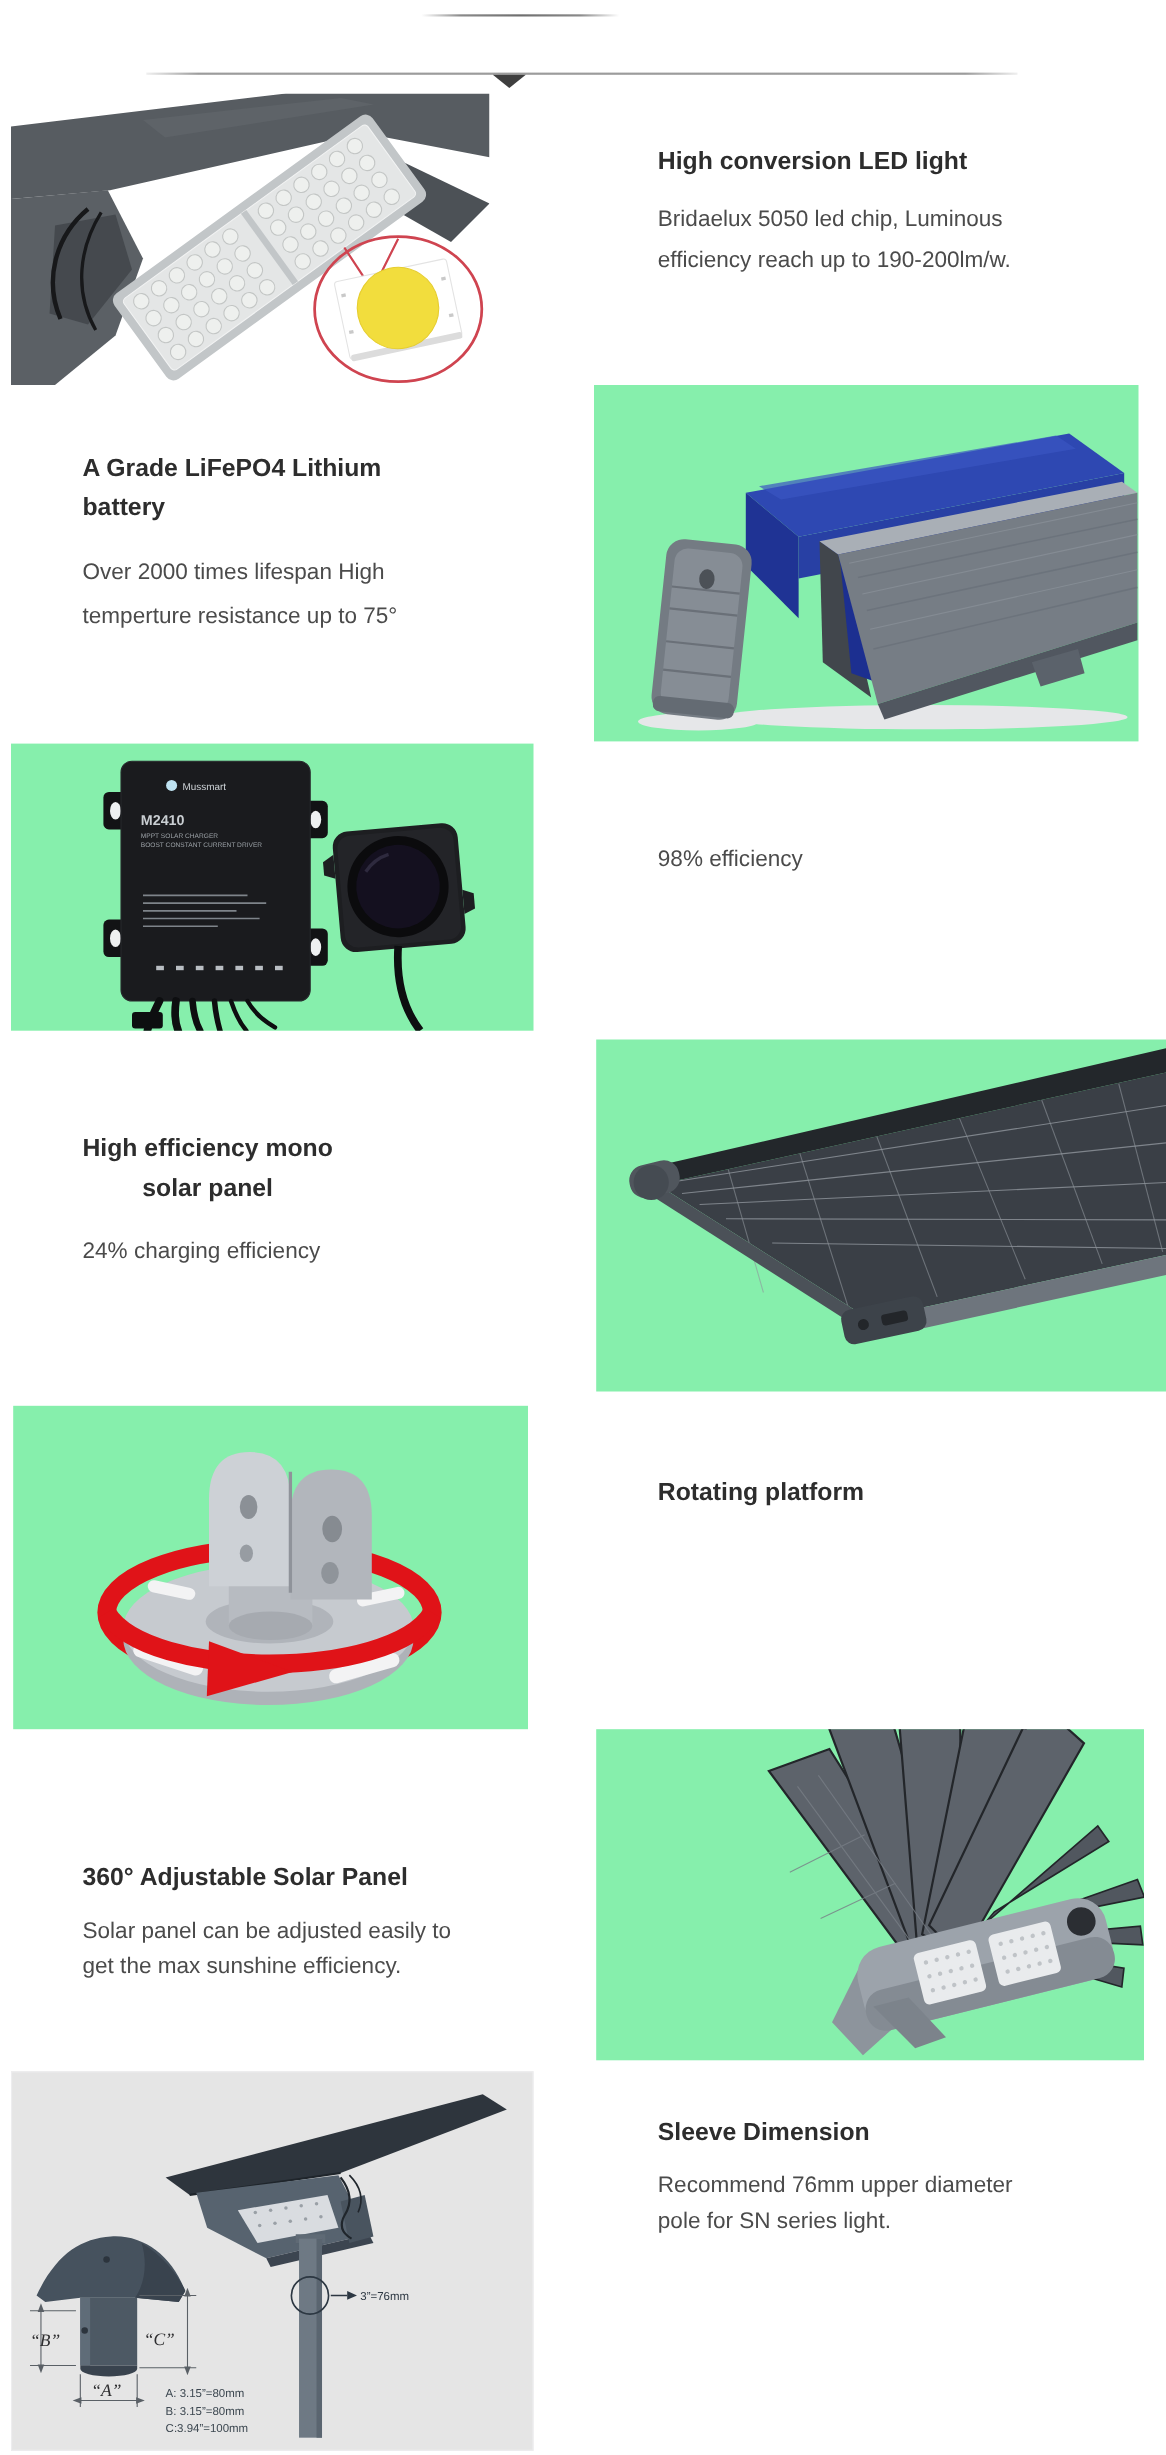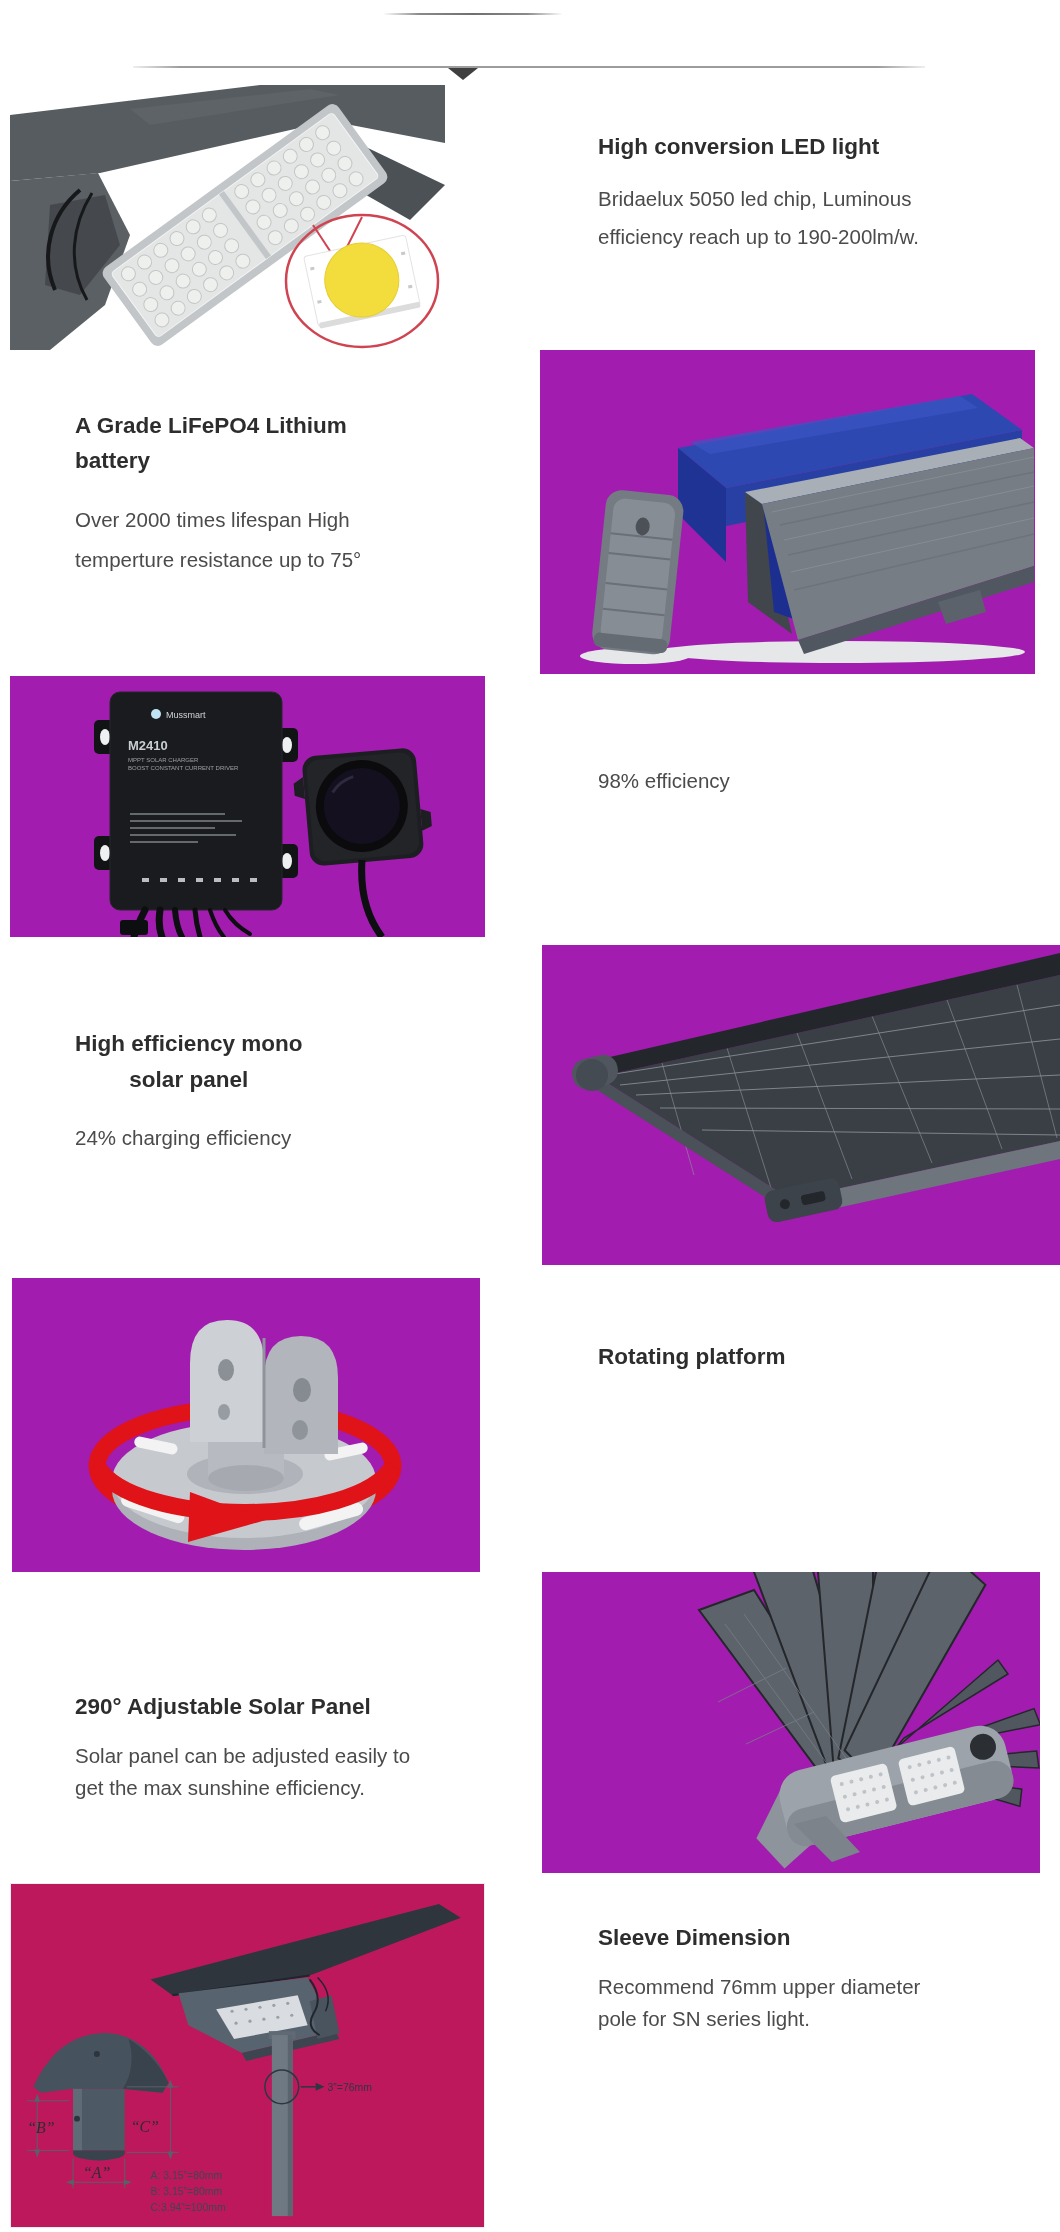--- a/index.html
+++ b/index.html
@@ -10,29 +10,29 @@
   .hdr-line-top{position:absolute;left:383px;top:13px;width:180px;height:2px;
     background:linear-gradient(90deg,rgba(140,140,140,0),#8a8a8a 20%,#6f6f6f 50%,#8a8a8a 80%,rgba(140,140,140,0));}
   #page-title{position:absolute;left:140px;top:18px;width:660px;margin:0;text-align:center;
     font-size:25px;font-weight:bold;color:#323232;letter-spacing:.2px;}
   .hdr-line-bottom{position:absolute;left:133px;top:66px;width:792px;height:1.5px;
     background:linear-gradient(90deg,rgba(150,150,150,.15),#9c9c9c 6%,#9c9c9c 94%,rgba(150,150,150,.15));}
   .hdr-triangle{position:absolute;left:448px;top:68px;width:0;height:0;
     border-left:15px solid transparent;border-right:15px solid transparent;border-top:12px solid #3f3f3f;}
 
   
-  .fig{position:absolute;margin:0;background:#a21caf;}
+  .fig{position:absolute;margin:0;background:#86efac;}
   .fig svg{display:block;width:100%;height:100%;}
   #fig-led{left:10px;top:85px;width:435px;height:265px;background:#ffffff;}
   #fig-battery{left:540px;top:350px;width:495px;height:324px;}
   #fig-mppt{left:10px;top:676px;width:475px;height:261px;}
   #fig-panel{left:542px;top:945px;width:518px;height:320px;}
   #fig-platform{left:12px;top:1278px;width:468px;height:294px;}
   #fig-fan{left:542px;top:1572px;width:498px;height:301px;}
-  #fig-dimension{left:10px;top:1883px;width:475px;height:345px;background:#be185d;border:1px solid #ededef;box-sizing:border-box;}
+  #fig-dimension{left:10px;top:1883px;width:475px;height:345px;background:#e5e5e5;border:1px solid #ededef;box-sizing:border-box;}
 
   
   .txt{position:absolute;}
   .txt h2{margin:0;font-size:22.5px;font-weight:bold;color:#2d2d2d;line-height:35px;}
   .txt p{margin:0;font-size:20.5px;color:#4b4b4b;}
   #txt-led{left:598px;top:130px;}      #txt-led h2{line-height:34px;}      #txt-led p{margin-top:16px;line-height:38px;}
   #txt-battery{left:75px;top:408px;}   #txt-battery h2{line-height:35px;}  #txt-battery p{margin-top:22px;line-height:40px;}
   #txt-mppt{left:598px;top:740px;}     #txt-mppt h2{line-height:38px;}     #txt-mppt p{margin-top:24px;line-height:34px;}
   #txt-mono{left:75px;top:1026px;}     #txt-mono h2{line-height:36px;text-align:center;}     #txt-mono p{margin-top:22px;line-height:36px;}
   #txt-rotating{left:598px;top:1340px;}#txt-rotating h2{line-height:34px;} #txt-rotating p{margin-top:18px;line-height:33px;}
@@ -301,21 +301,21 @@
       <path d="M 85 188 C 122 250 344 250 381 188" fill="none" stroke="#e01318" stroke-width="17"></path>
       <polygon points="178,214 254,242 176,264" fill="#e01318"></polygon>
     </svg>
   </figure>
 
   <div class="txt" id="txt-rotating">
     <h2>Rotating platform</h2>
   </div>
 
   <div class="txt" id="txt-adjustable">
-    <h2>290° Adjustable Solar Panel</h2>
+    <h2>360° Adjustable Solar Panel</h2>
     <p>Solar panel can be adjusted easily to<br>get the max sunshine efficiency.</p>
   </div>
 
   <figure class="fig" id="fig-fan">
     <svg viewBox="0 0 498 301">
 
       <g fill="#51575f" stroke="#23262a" stroke-width="1.5">
         <polygon points="352,178 456,88 466,102 362,166" transform="rotate(0 332 208)"></polygon>
         <polygon points="352,178 470,100 480,114 362,170" transform="rotate(14 332 208)"></polygon>
         <polygon points="352,178 462,106 472,120 362,172" transform="rotate(28 332 208)"></polygon>

